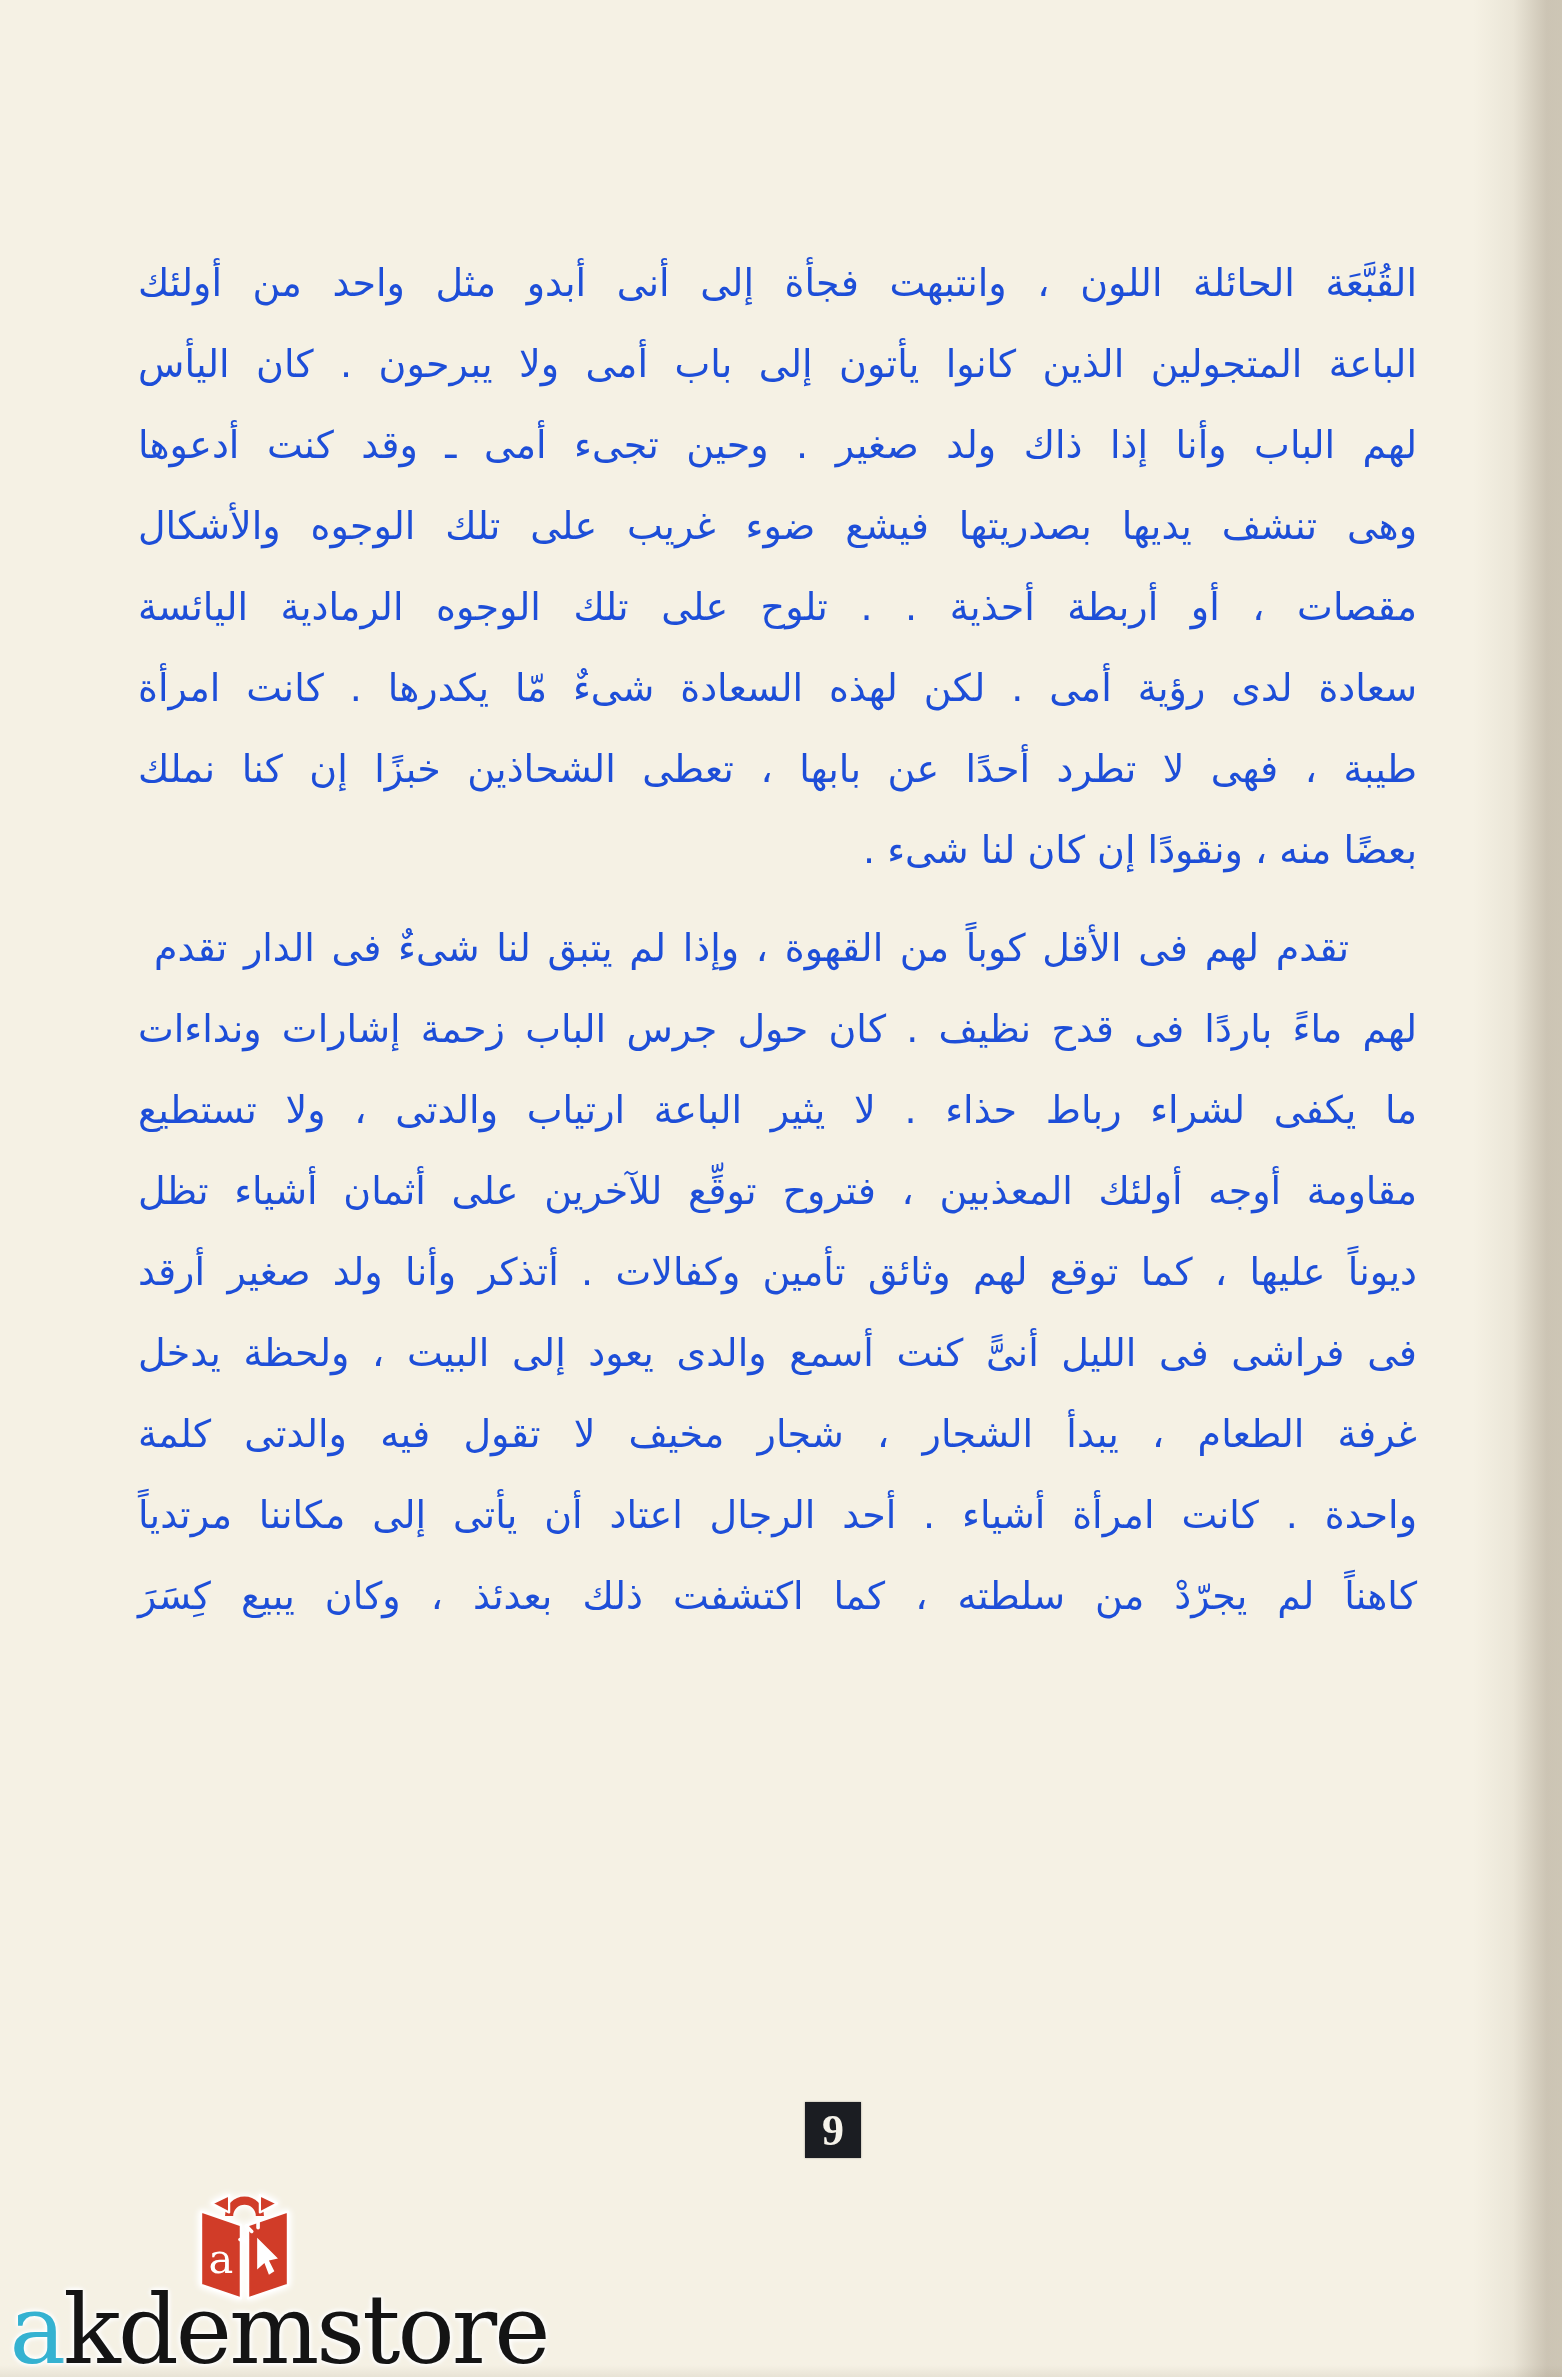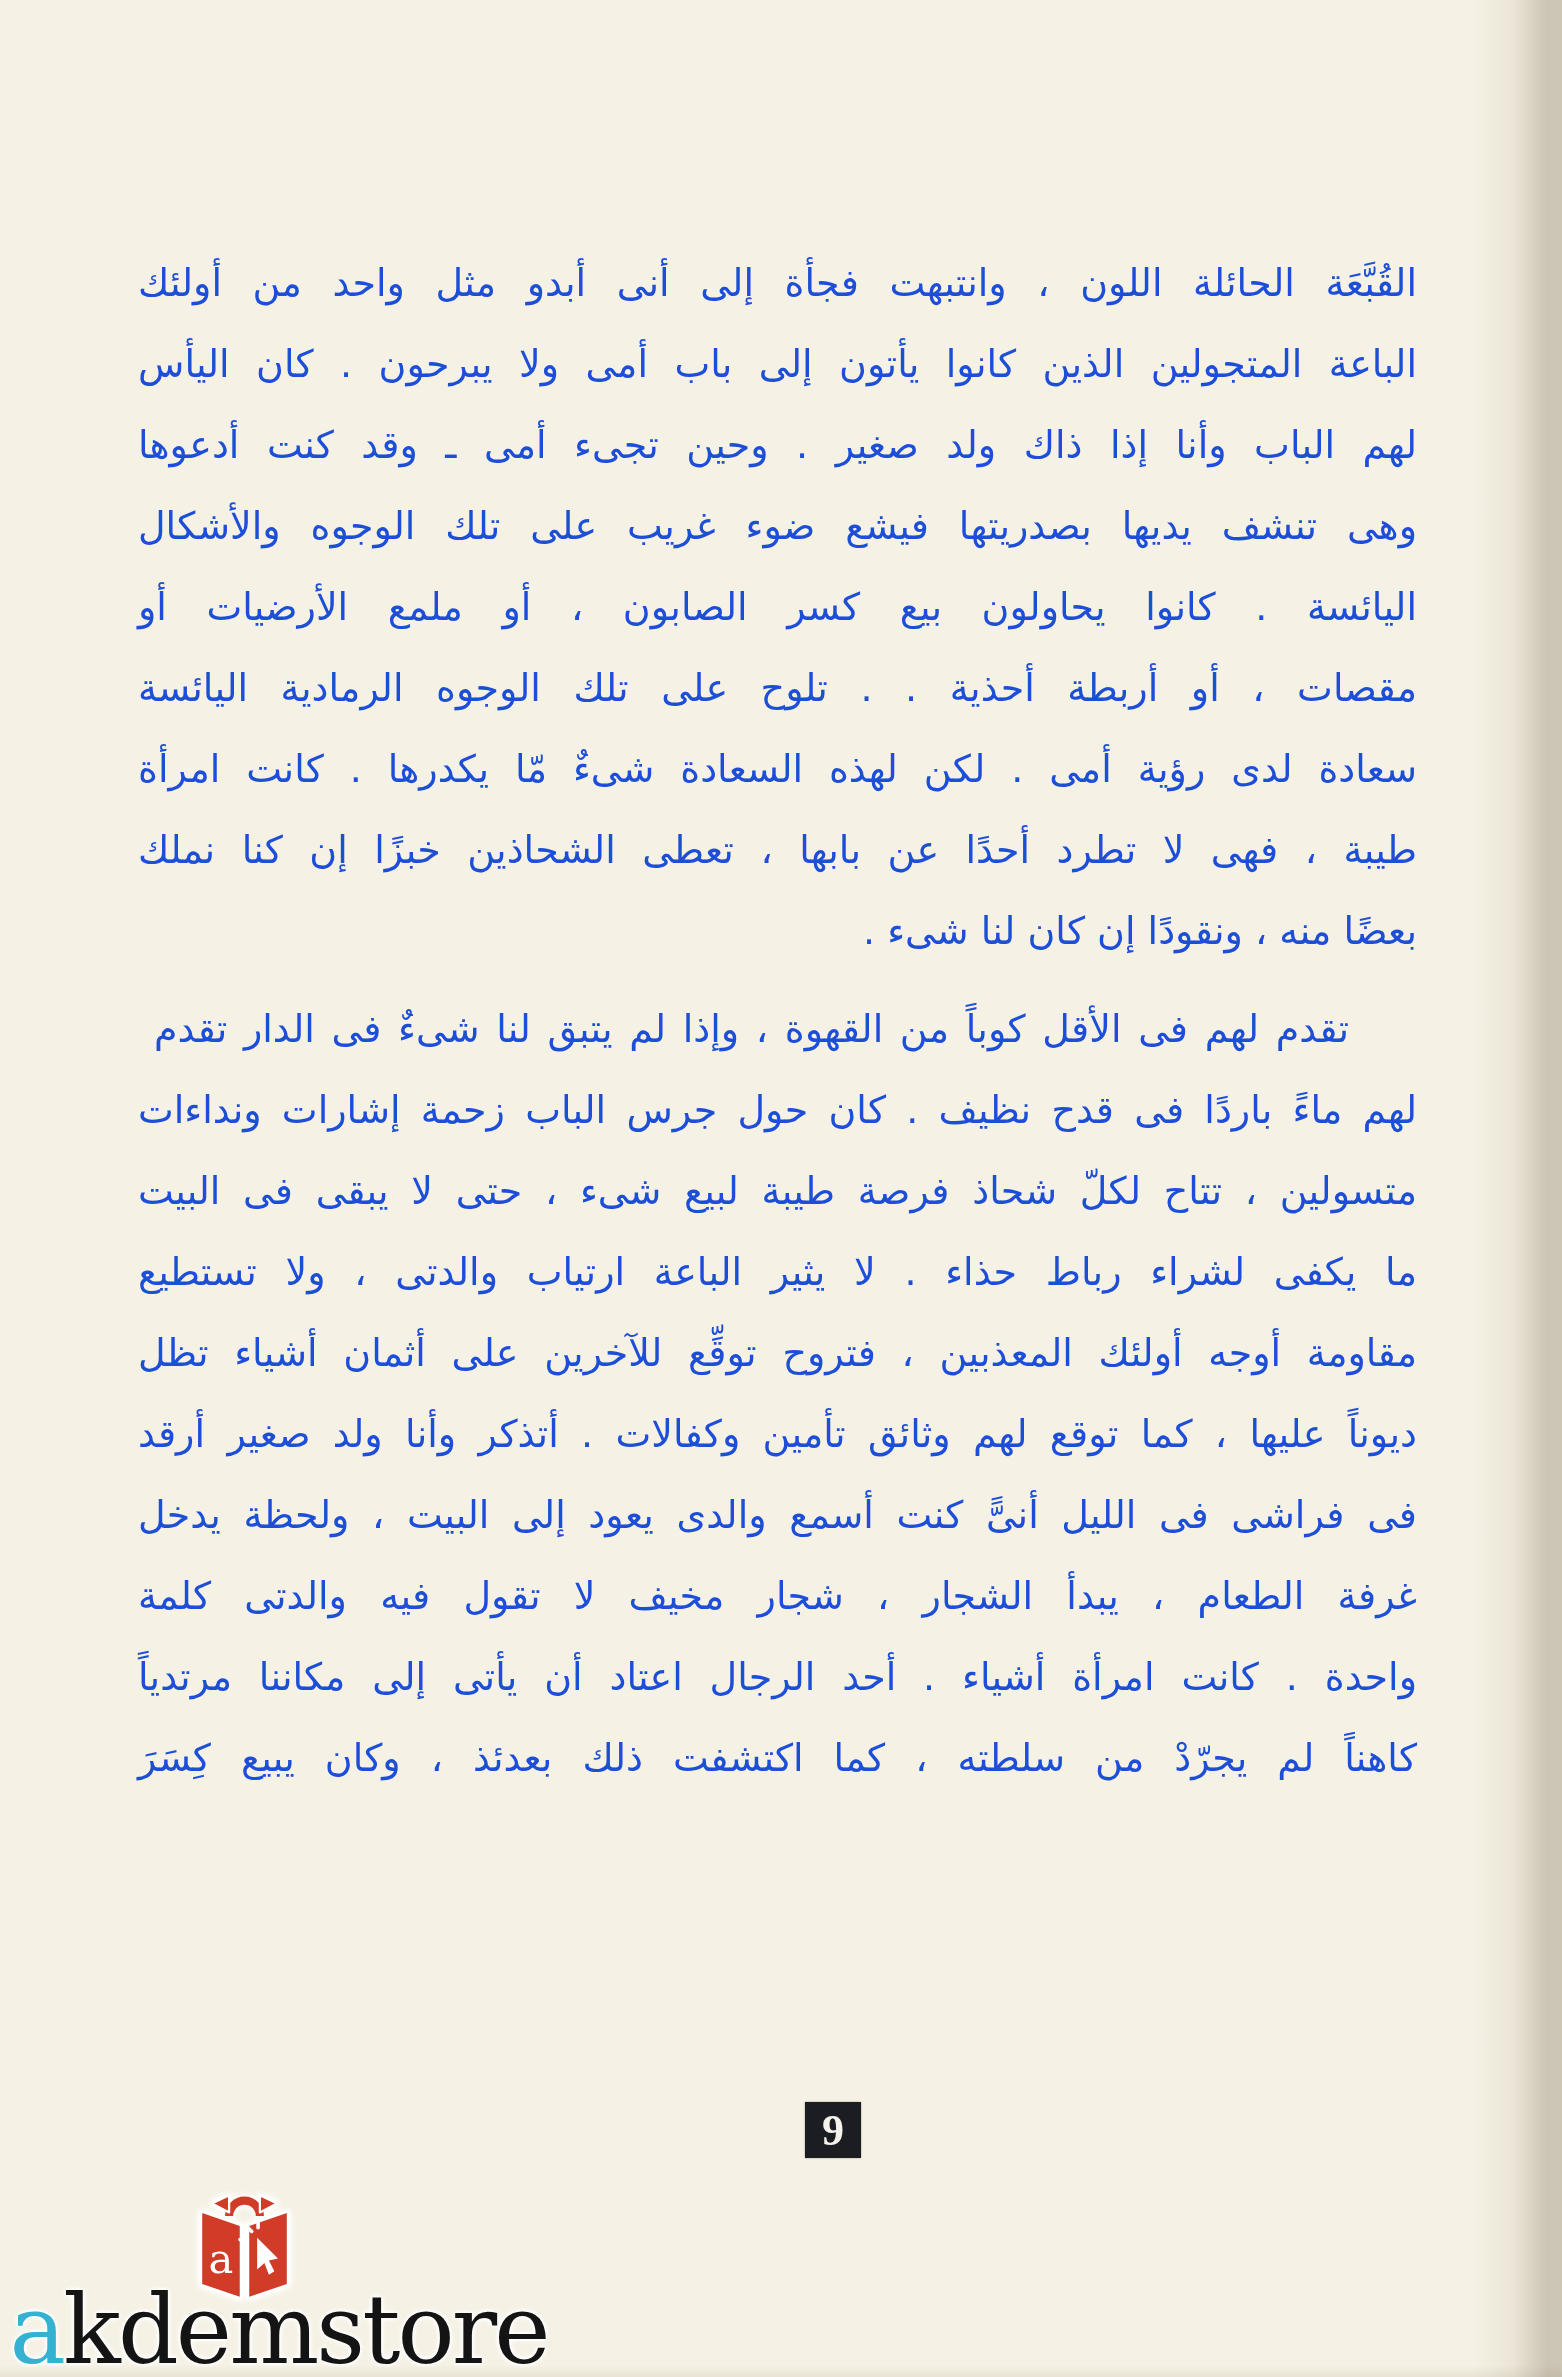--- a/index.html
+++ b/index.html
@@ -59,28 +59,26 @@
 </head>
 <body>
 
 <div class="page">
 
   <div class="text-block">
     <div class="line">القُبَّعَة الحائلة اللون ، وانتبهت فجأة إلى أنى أبدو مثل واحد من أولئك</div>
     <div class="line">الباعة المتجولين الذين كانوا يأتون إلى باب أمى ولا يبرحون . كان اليأس</div>
     <div class="line">لهم الباب وأنا إذا ذاك ولد صغير . وحين تجىء أمى ـ وقد كنت أدعوها</div>
     <div class="line">وهى تنشف يديها بصدريتها فيشع ضوء غريب على تلك الوجوه والأشكال</div>
-    <div class="line">اليائسة . كانوا يحاولون بيع كسر الصابون ، أو ملمع الأرضيات أو</div>
     <div class="line">مقصات ، أو أربطة أحذية . . تلوح على تلك الوجوه الرمادية اليائسة</div>
     <div class="line">سعادة لدى رؤية أمى . لكن لهذه السعادة شىءٌ مّا يكدرها . كانت امرأة</div>
     <div class="line">طيبة ، فهى لا تطرد أحدًا عن بابها ، تعطى الشحاذين خبزًا إن كنا نملك</div>
     <div class="line line--end">بعضًا منه ، ونقودًا إن كان لنا شىء .</div>
     <div class="line line--indent para-break">تقدم لهم فى الأقل كوباً من القهوة ، وإذا لم يتبق لنا شىءٌ فى الدار تقدم</div>
     <div class="line">لهم ماءً باردًا فى قدح نظيف . كان حول جرس الباب زحمة إشارات ونداءات</div>
-    <div class="line">متسولين ، تتاح لكلّ شحاذ فرصة طيبة لبيع شىء ، حتى لا يبقى فى البيت</div>
     <div class="line">ما يكفى لشراء رباط حذاء . لا يثير الباعة ارتياب والدتى ، ولا تستطيع</div>
     <div class="line">مقاومة أوجه أولئك المعذبين ، فتروح توقِّع للآخرين على أثمان أشياء تظل</div>
     <div class="line">ديوناً عليها ، كما توقع لهم وثائق تأمين وكفالات . أتذكر وأنا ولد صغير أرقد</div>
     <div class="line">فى فراشى فى الليل أنىًّ كنت أسمع والدى يعود إلى البيت ، ولحظة يدخل</div>
     <div class="line">غرفة الطعام ، يبدأ الشجار ، شجار مخيف لا تقول فيه والدتى كلمة</div>
     <div class="line">واحدة . كانت امرأة أشياء . أحد الرجال اعتاد أن يأتى إلى مكاننا مرتدياً</div>
     <div class="line">كاهناً لم يجرّدْ من سلطته ، كما اكتشفت ذلك بعدئذ ، وكان يبيع كِسَرَ</div>
   </div>
 
   <div class="page-number">9</div>

